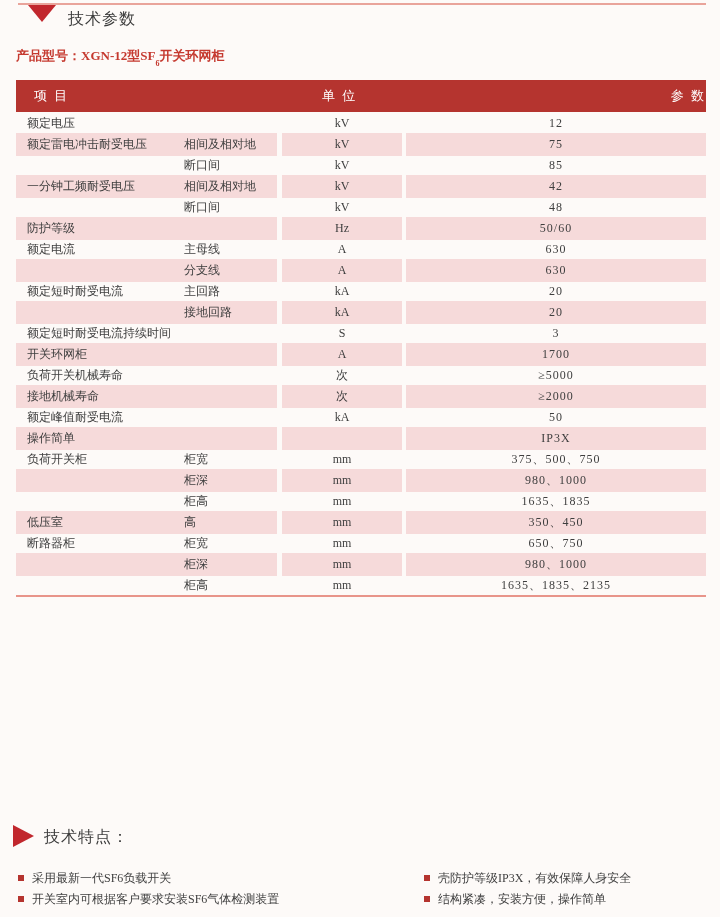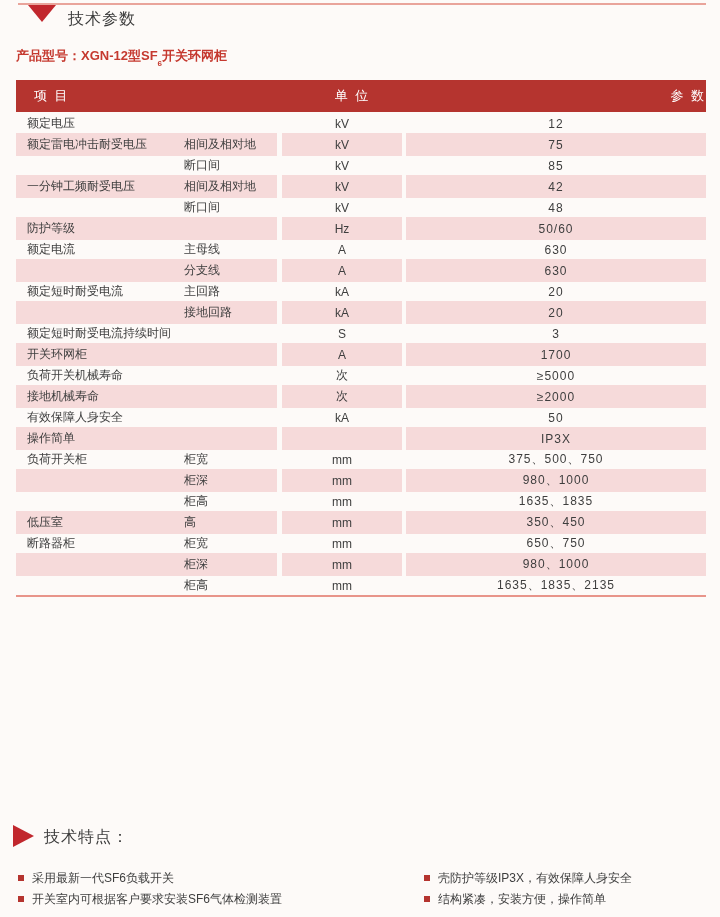--- a/index.html
+++ b/index.html
@@ -2,41 +2,41 @@
 <html style="--page-bg: #fdfaf8; --header-red: #b5342f; --accent-red: #c1272d; --model-red: #c5392f; --row-pink: #f6dada; --salmon-line: #e9a49b; --bottom-line: #e8948a; --text-dark: #3e3e3e;"><head>
 <meta charset="utf-8">
 <style>
   html,body{margin:0;padding:0;}
   body{background:#e9e9e9;}
   .page{
     position:relative;
     width:720px;height:917px;
     margin:0 auto;
     background:var(--page-bg,#fdfaf8);
-    font-family:Liberation Sans, sans-serif;
+    font-family:Liberation Serif, serif;
     color:var(--text-dark,#3e3e3e);
     overflow:hidden;
   }
   
   .top-rule{position:absolute;left:18px;top:3px;width:688px;height:2px;background:var(--salmon-line,#e9a49b);}
   
   .tri-down{
     position:absolute;left:28px;top:5px;width:0;height:0;
     border-left:14px solid transparent;border-right:14px solid transparent;
     border-top:17px solid var(--accent-red,#c1272d);
   }
   .sec1-title{position:absolute;left:68px;top:9px;font-size:16px;font-weight:500;color:#3c3c3c;letter-spacing:1px;}
   
   .model-line{position:absolute;left:16px;top:47px;font-size:13px;font-weight:bold;color:var(--model-red,#c5392f);}
   .model-line sub{font-size:8px;position:relative;top:2px;font-weight:bold;}
   
   .spec-table{position:absolute;left:16px;top:80px;width:690px;border-bottom:2px solid var(--bottom-line,#e8948a);}
   .thead{
     display:flex;align-items:center;height:32px;
-    background:var(--header-red,#b5342f);color:#fff;font-size:13px;letter-spacing:2px;gap:13px;
+    background:var(--header-red,#b5342f);color:#fff;font-size:13px;letter-spacing:2px;
   }
   .thead .h1{width:261px;padding-left:18px;box-sizing:border-box;}
   .thead .h2{width:125px;text-align:center;}
   .thead .h3{flex:1;text-align:right;}
   .tbody{display:block;}
   .trow{display:flex;height:21px;align-items:flex-start;font-size:12px;}
   .trow .cell{height:23px;display:flex;align-items:center;box-sizing:border-box;}
   .trow .c1{width:261px;margin-right:5px;position:relative;padding-left:11px;}
   .trow .c1 .sub{position:absolute;left:168px;top:0;height:23px;display:flex;align-items:center;}
   .trow .c2{width:120px;margin-right:4px;justify-content:center;}
@@ -251,21 +251,21 @@
       <div class="cell c2">
         <span>次</span>
       </div>
       <div class="cell c3">
         <span>≥2000</span>
       </div>
     </div>
 
     <div class="trow">
       <div class="cell c1">
-        <span>有效保障人身安全</span>
+        <span>额定峰值耐受电流</span>
         <span class="sub"></span>
       </div>
       <div class="cell c2">
         <span>kA</span>
       </div>
       <div class="cell c3">
         <span>50</span>
       </div>
     </div>
 

